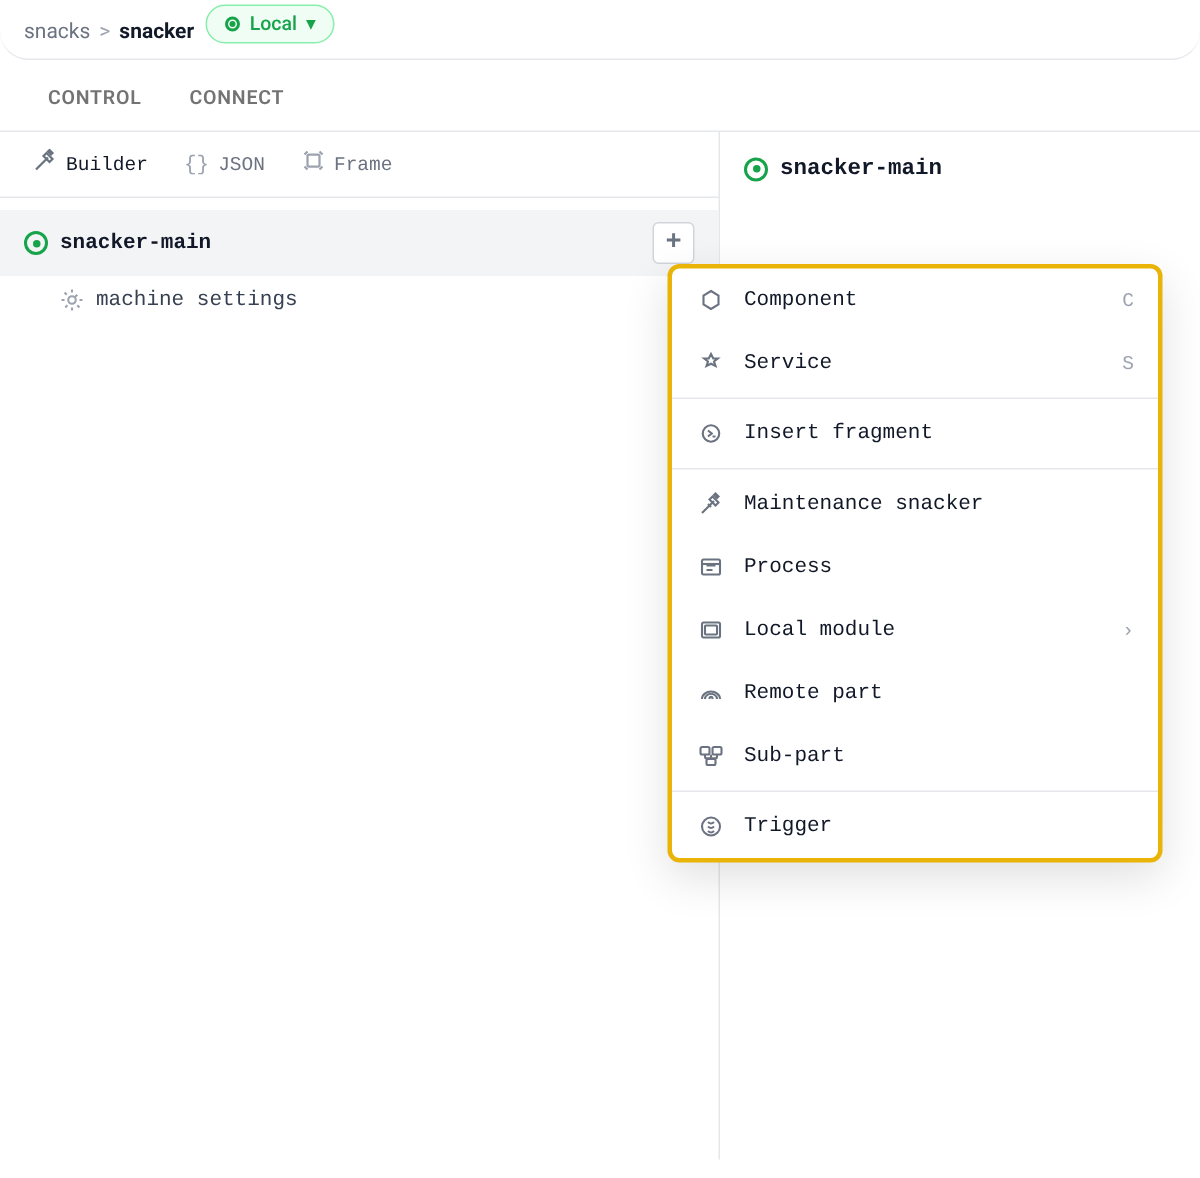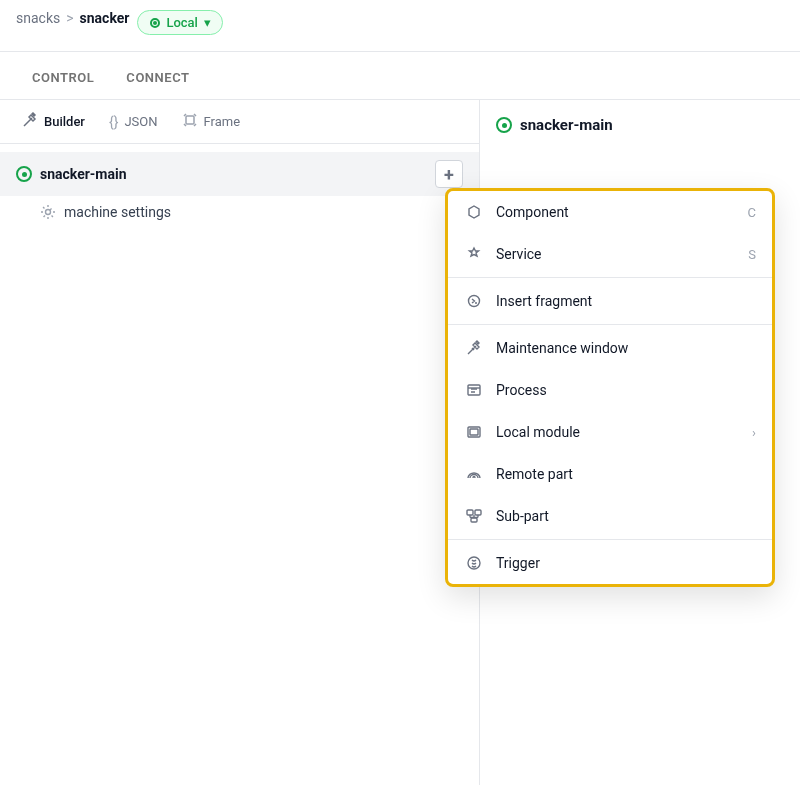--- a/index.html
+++ b/index.html
@@ -7,25 +7,26 @@
       font-family: -apple-system, BlinkMacSystemFont, 'Segoe UI', Roboto, sans-serif;
       background: #fff;
       width: 800px;
       height: 785px;
       overflow: hidden;
     }
 
     
     .top-bar {
       display: flex;
-      align-items: flex-start;
+      align-items: flex-end;
       padding: 10px 16px;
       border-bottom: 1px solid #e5e7eb;
       gap: 8px;
-      height: 52px;
+      height: 40px;
+      border-radius: 19px;
     }
     .breadcrumb {
       display: flex;
       align-items: center;
       gap: 6px;
       font-size: 14px;
       color: #6b7280;
     }
     .breadcrumb .parent {
       color: #6b7280;
@@ -89,20 +90,21 @@
       color: #111827;
       border-bottom: 2px solid #111827;
     }
 
     
     .content {
       display: flex;
       flex: 1;
       height: calc(785px - 100px);
       position: relative;
+      font-family: Liberation Mono, monospace;
     }
 
     
     .left-panel {
       width: 480px;
       border-right: 1px solid #e5e7eb;
       display: flex;
       flex-direction: column;
     }
 
@@ -384,21 +386,21 @@
     <div class="menu-divider"></div>
 
     <div class="menu-item">
       <span class="menu-icon">
         <svg width="16" height="16" viewBox="0 0 16 16" fill="none" stroke="#6b7280" stroke-width="1.4">
           <path d="M2 14l8-8M9 3l4 4-2 2-4-4zM2 14l2-2"></path>
           <path d="M11 1l2 2-1 1-2-2z"></path>
           <path d="M6 8l2 2"></path>
         </svg>
       </span>
-      <span>Maintenance window</span>
+      <span>Maintenance snacker</span>
     </div>
 
     <div class="menu-item">
       <span class="menu-icon">
         <svg width="16" height="16" viewBox="0 0 16 16" fill="none" stroke="#6b7280" stroke-width="1.4">
           <rect x="2" y="3" width="12" height="10" rx="1"></rect>
           <path d="M5 7h6M5 10h4"></path>
           <path d="M2 6h12"></path>
         </svg>
       </span>

